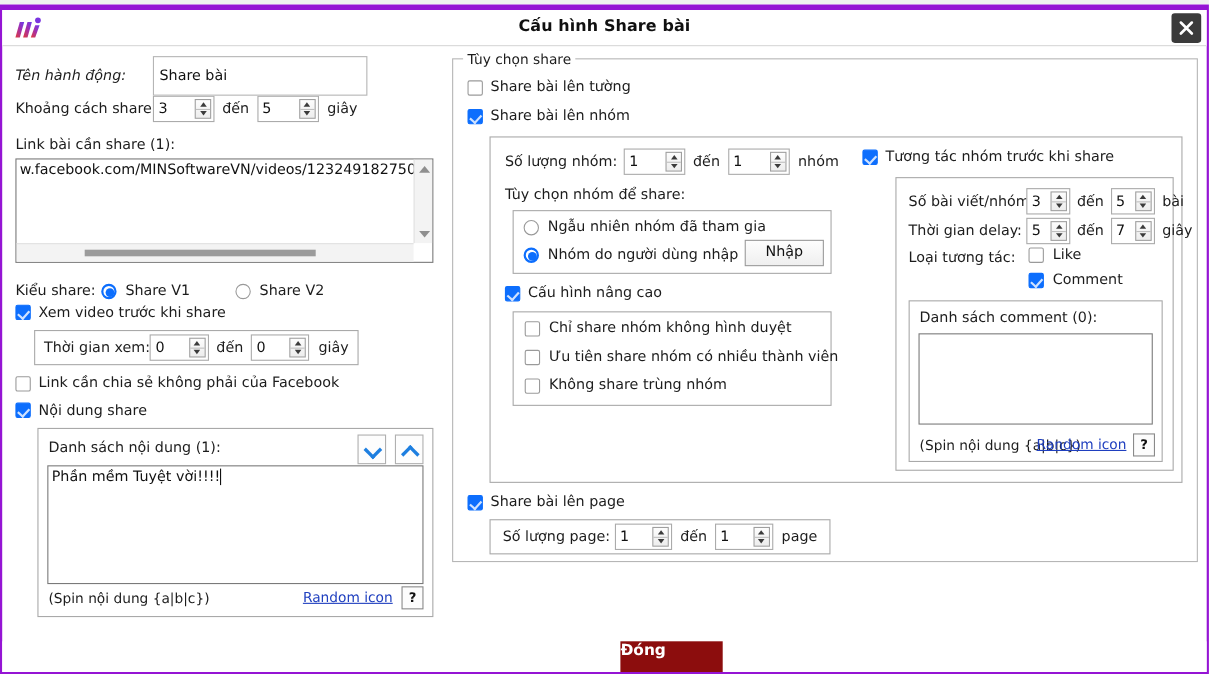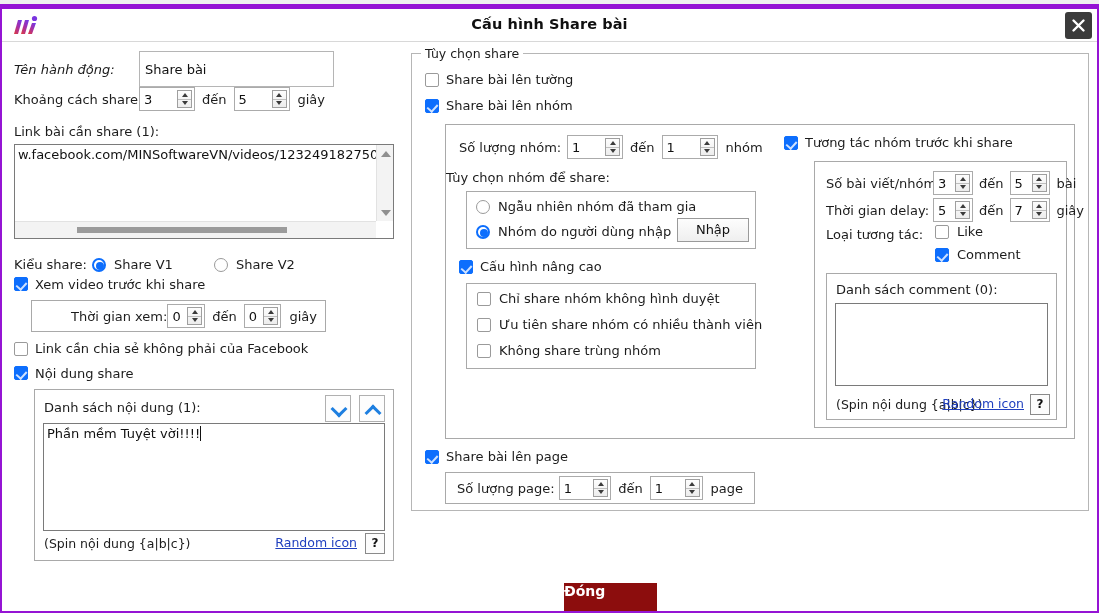--- a/index.html
+++ b/index.html
@@ -281,21 +281,21 @@
         <span class="rb"></span>
         <span class="lbl" style="margin-left:8px;">Share V2</span>
       </div>
 
       <div class="chk-row" style="height:24px;">
         <span class="cb on"></span>
         <span class="lbl">Xem video trước khi share</span>
       </div>
 
       <div class="panel" style="margin-left:17px;width:295px;height:32px;margin-top:4px;display:flex;align-items:center;padding:0 8px;">
-        <span class="lbl" style="width:101px;margin-left:31px;">Thời gian xem:</span>
+        <span class="lbl" style="width:101px;">Thời gian xem:</span>
         <span class="spin" style="width:56px;">
           <input value="0" style="">
           <span class="btns">
               <i class="up"></i>
               <i class="dn"></i>
             </span>
         </span>
         <span class="lbl" style="margin:0 7px;">đến</span>
         <span class="spin" style="width:56px;">
           <input value="0" style="">
@@ -359,21 +359,21 @@
           <span class="spin" style="width:56px;">
             <input value="1" style="">
             <span class="btns">
                 <i class="up"></i>
                 <i class="dn"></i>
               </span>
           </span>
           <span class="lbl" style="margin-left:8px;">nhóm</span>
         </div>
 
-        <div class="lbl" style="position:absolute;left:0;top:45px;">Tùy chọn nhóm để share:</div>
+        <div class="lbl" style="position:absolute;left:13px;top:45px;">Tùy chọn nhóm để share:</div>
         <div class="panel" style="position:absolute;left:20px;top:66px;width:290px;height:58px;">
           <div style="position:absolute;left:9px;top:7px;display:flex;align-items:center;gap:8px;">
             <span class="rb"></span>
             <span class="lbl">Ngẫu nhiên nhóm đã tham gia</span>
           </div>
           <div style="position:absolute;left:9px;top:32px;display:flex;align-items:center;gap:8px;">
             <span class="rb on"></span>
             <span class="lbl">Nhóm do người dùng nhập</span>
           </div>
           <div class="btn-std" style="position:absolute;right:6px;top:26px;width:72px;height:24px;line-height:22px;text-align:center;">Nhập</div>

